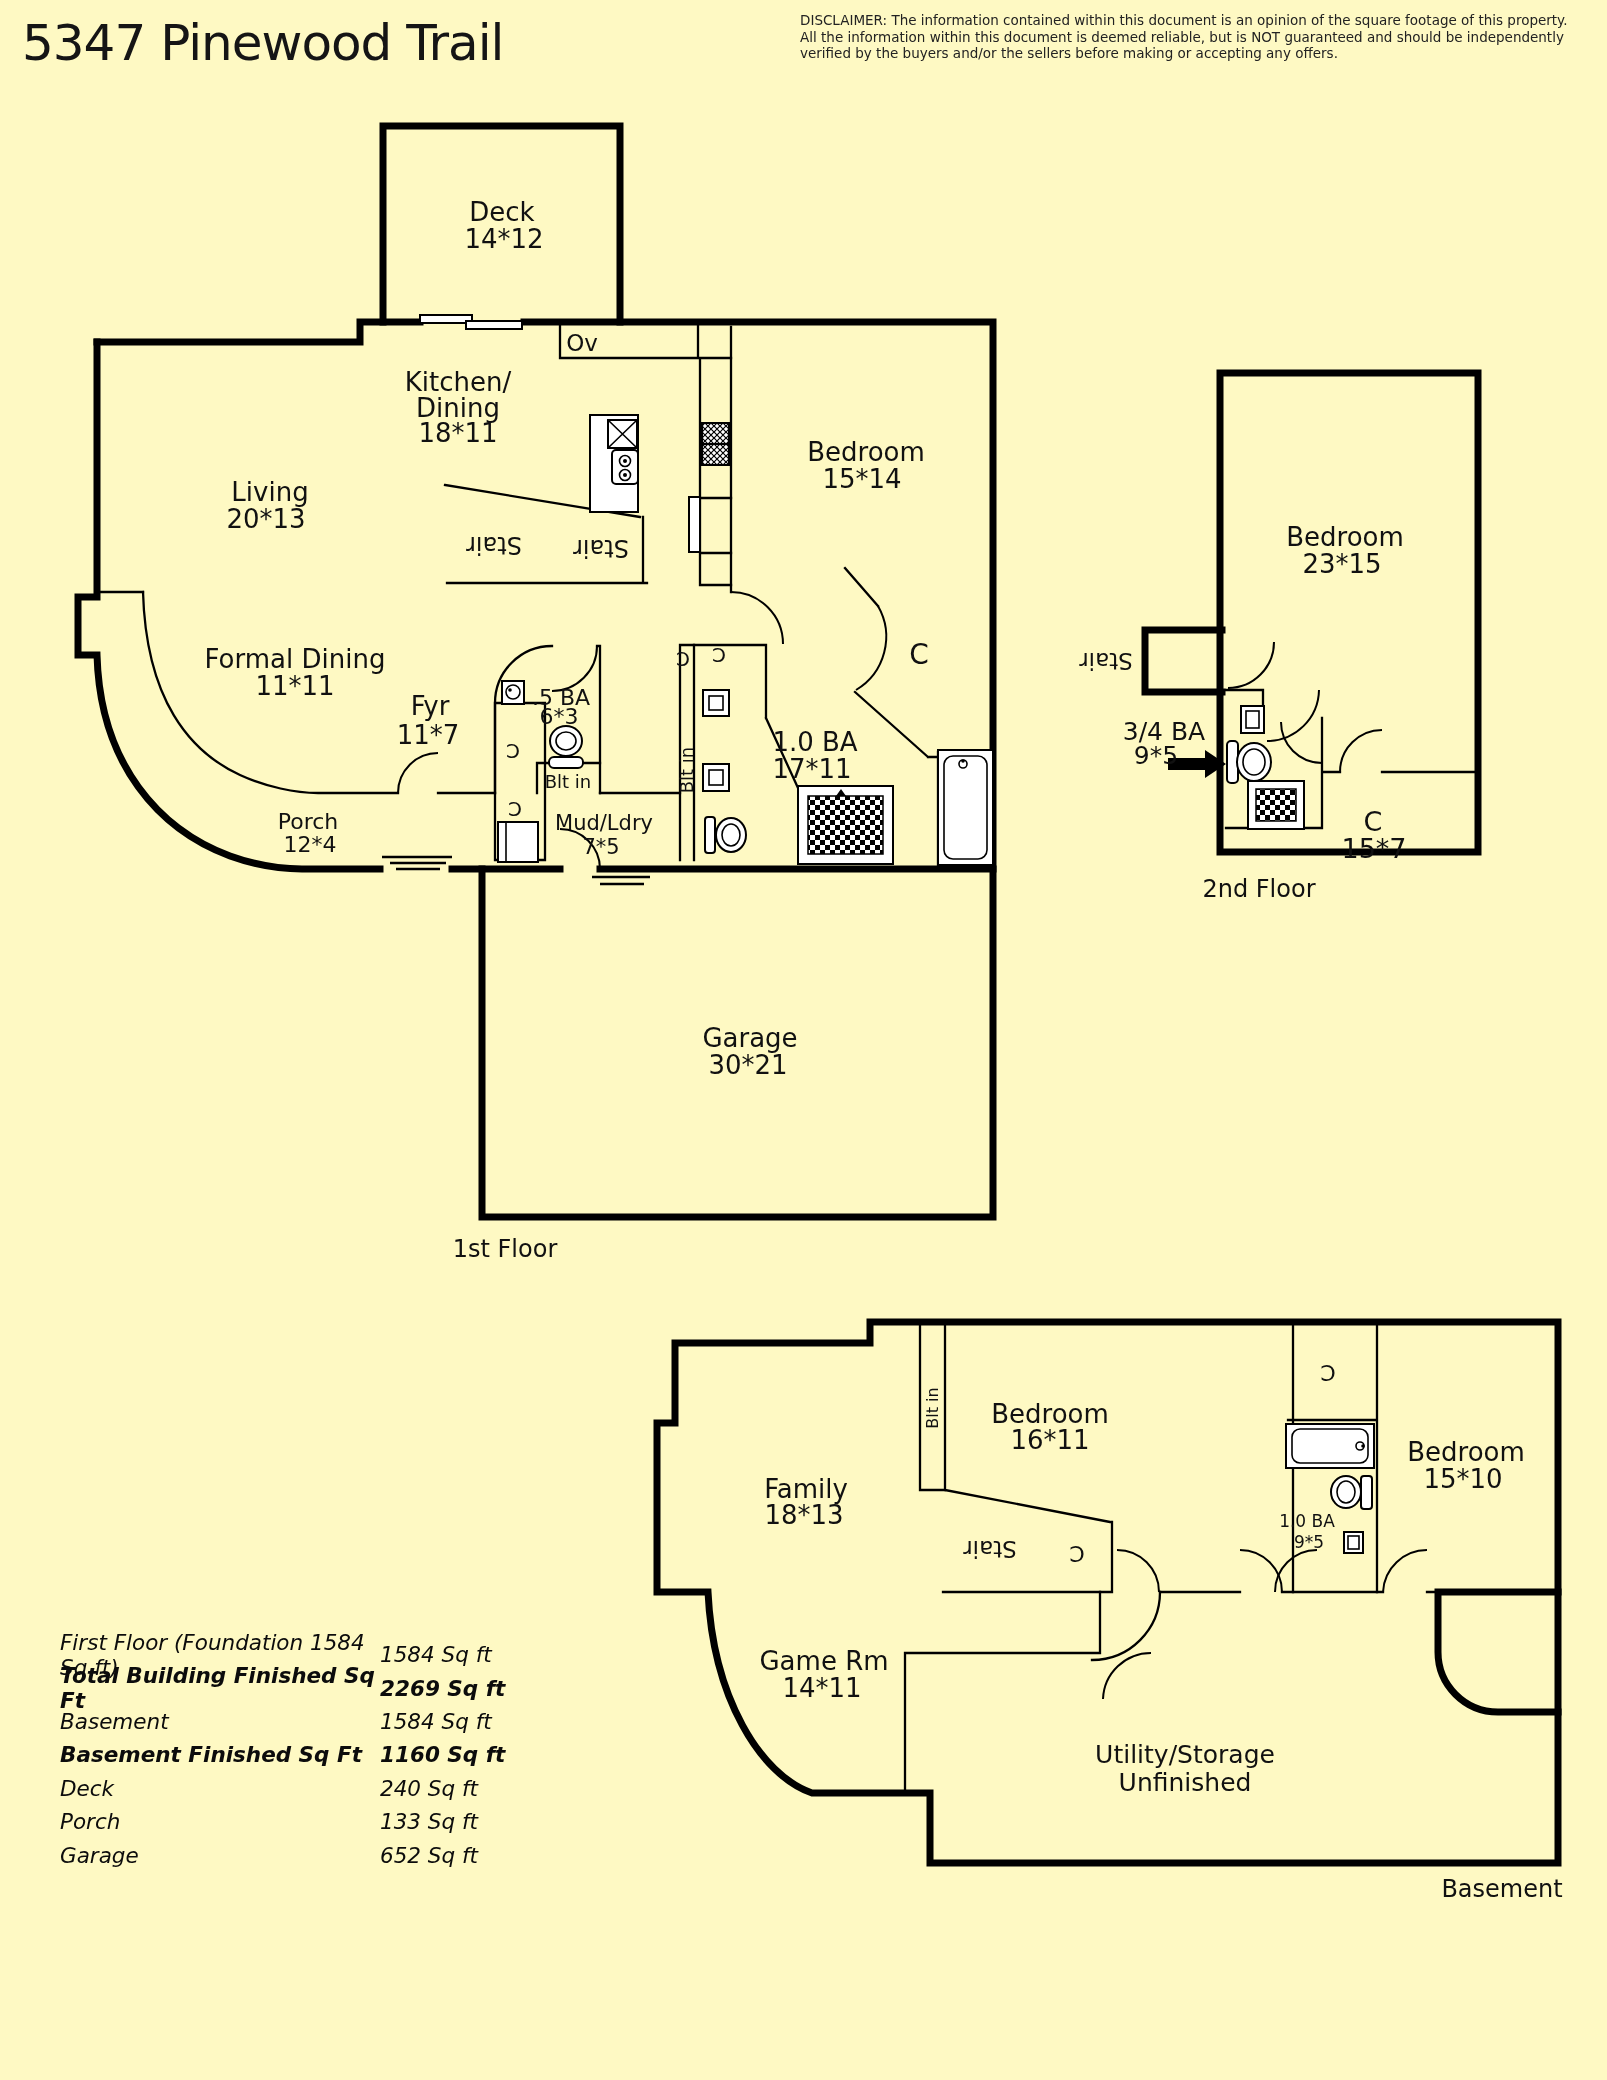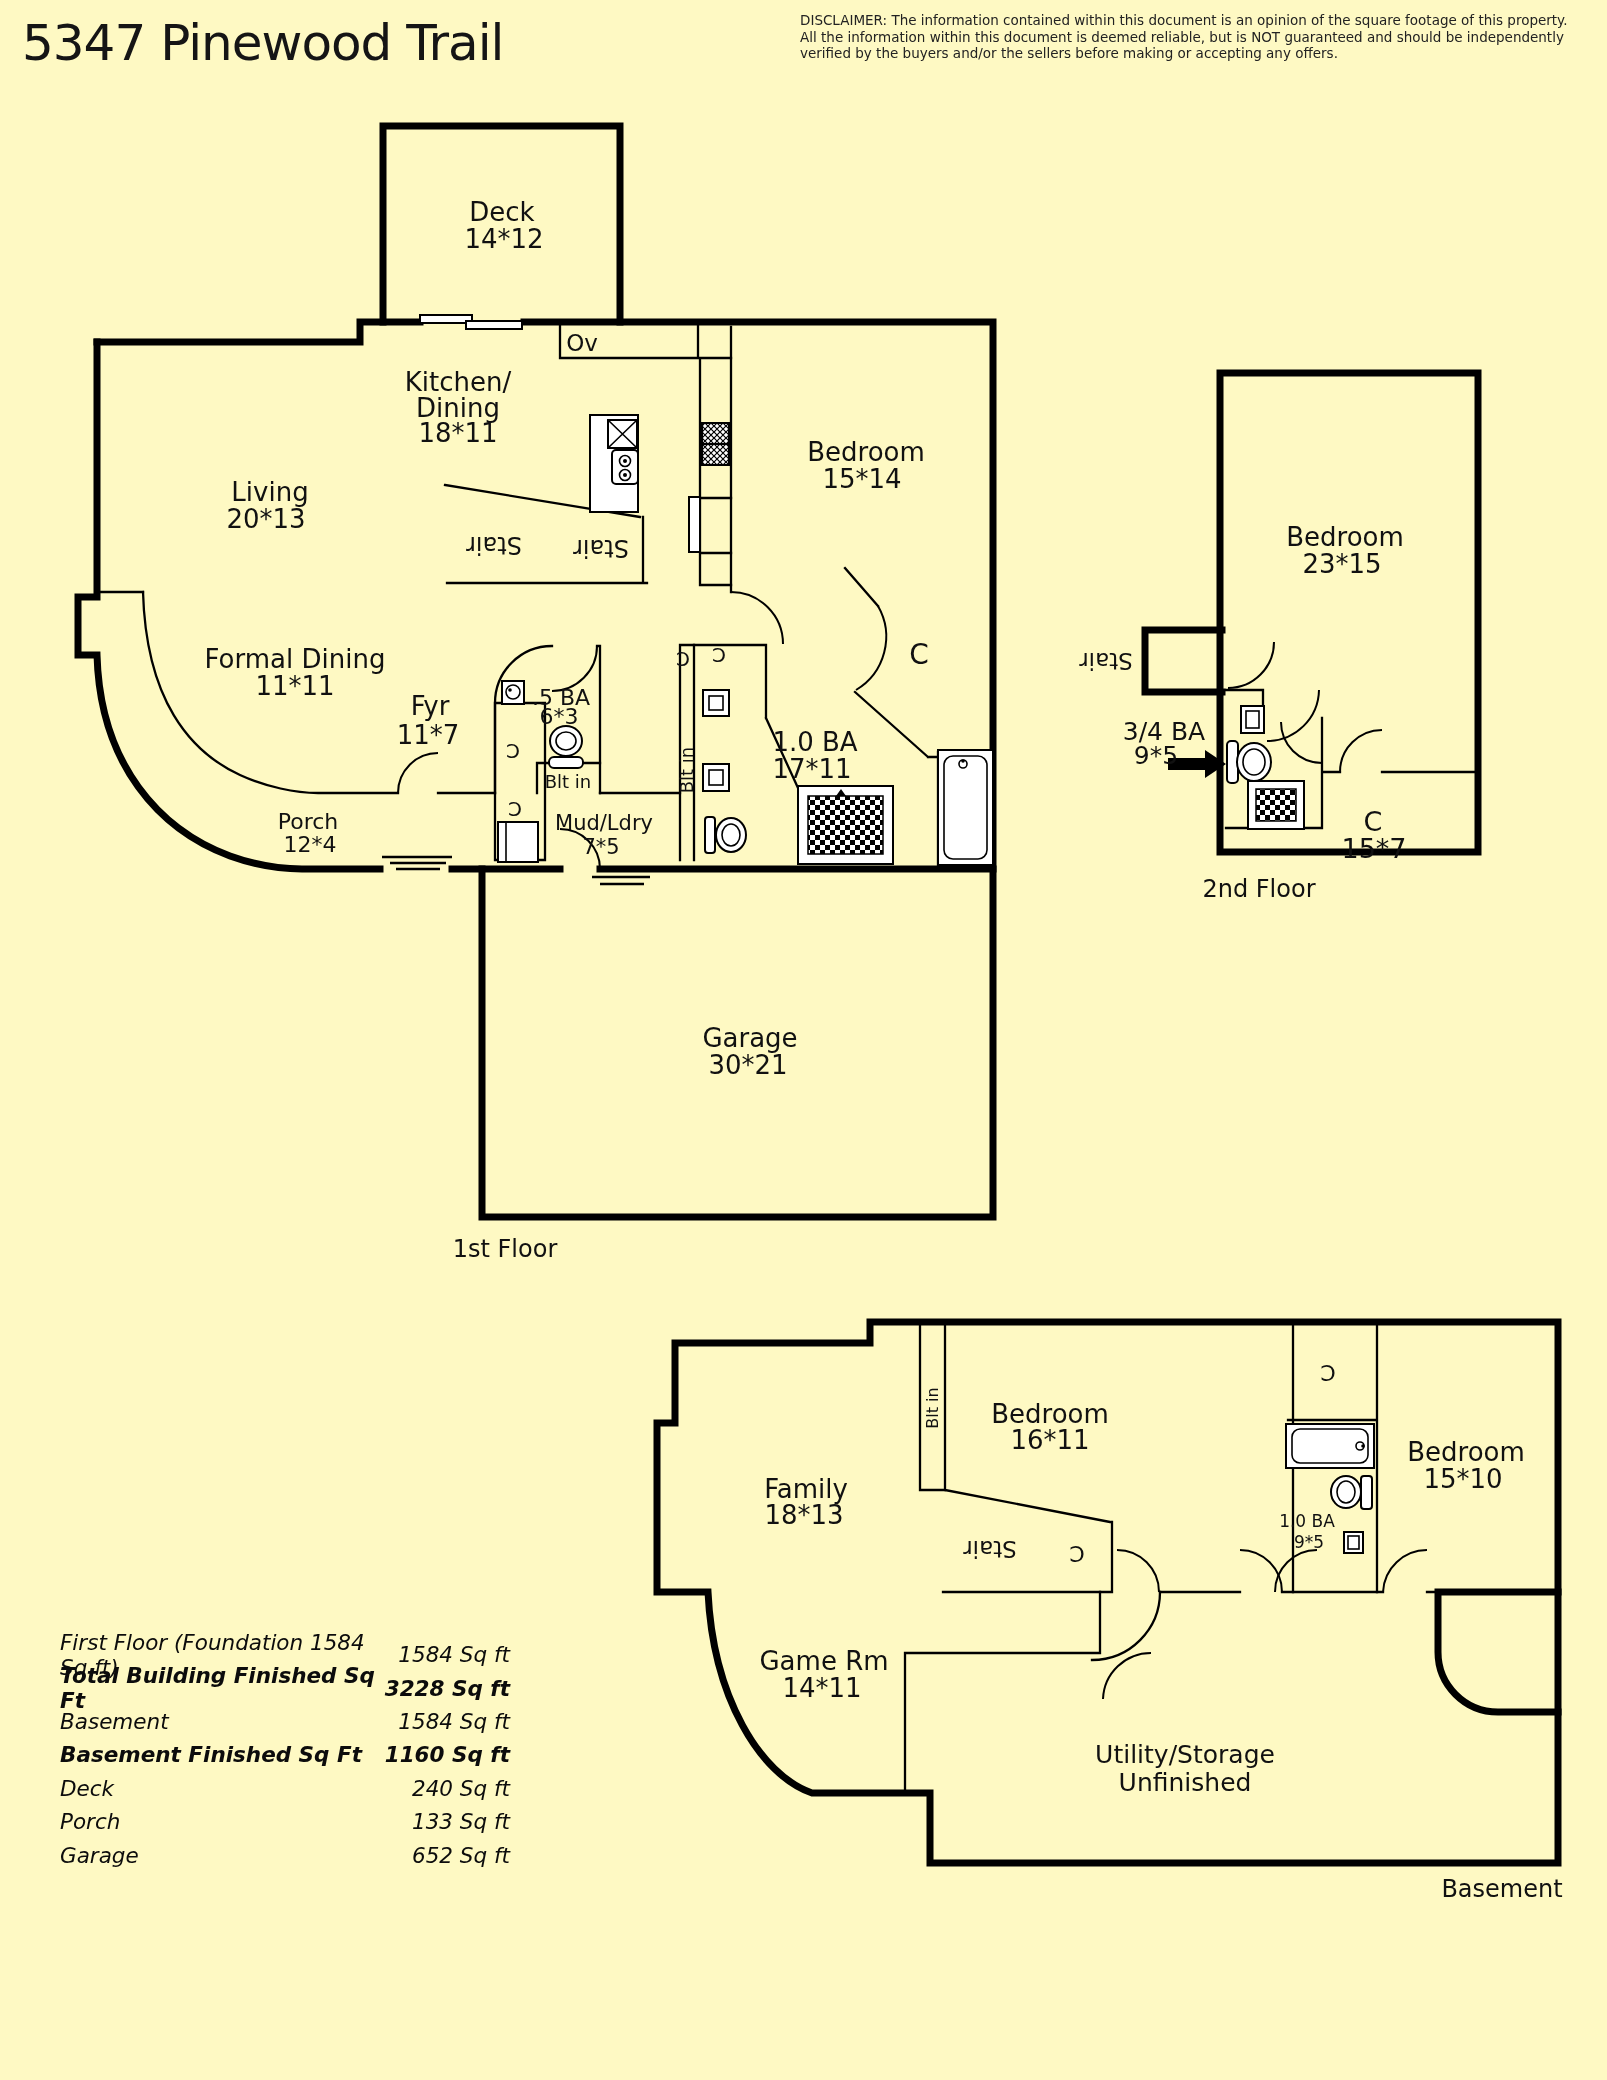--- a/index.html
+++ b/index.html
@@ -11,21 +11,21 @@
   .wall-thick{fill:none;stroke:#000;stroke-width:7;stroke-linecap:square;}
   .wall-thin{fill:none;stroke:#000;stroke-width:2.3;stroke-linecap:square;}
   .fixture{fill:#fff;stroke:#000;stroke-width:2;}
   .fixture-thin{fill:none;stroke:#000;stroke-width:1.6;}
   .arc{fill:none;stroke:#000;stroke-width:2;}
   .lbl{fill:#111;}
   .steps{fill:none;stroke:#000;stroke-width:2.4;}
   #sqft-table{position:absolute;left:60px;top:1638px;width:450px;font-style:italic;}
   .trow{display:flex;height:33.4px;align-items:center;font-size:21.5px;color:#0c0c0c;}
   .trow .tlabel{flex:1;}
-  .trow .tvalue{width:130px;text-align:right;white-space:nowrap;}
+  .trow .tvalue{width:130px;text-align:left;white-space:nowrap;}
   .trow.bold{font-weight:bold;}
 </style>
 </head>
 <body>
 
 <div id="page">
 
   <div id="title">5347 Pinewood Trail</div>
 
   <div id="disclaimer">
@@ -253,21 +253,21 @@
   </svg>
 
   <div id="sqft-table">
     <div>
         <div class="trow">
           <div class="tlabel">First Floor (Foundation 1584 Sq ft)</div>
           <div class="tvalue">1584 Sq ft</div>
         </div>
         <div class="trow bold">
           <div class="tlabel">Total Building Finished Sq Ft</div>
-          <div class="tvalue">3228 Sq ft</div>
+          <div class="tvalue">2269 Sq ft</div>
         </div>
         <div class="trow">
           <div class="tlabel">Basement</div>
           <div class="tvalue">1584 Sq ft</div>
         </div>
         <div class="trow bold">
           <div class="tlabel">Basement Finished Sq Ft</div>
           <div class="tvalue">1160 Sq ft</div>
         </div>
         <div class="trow">

